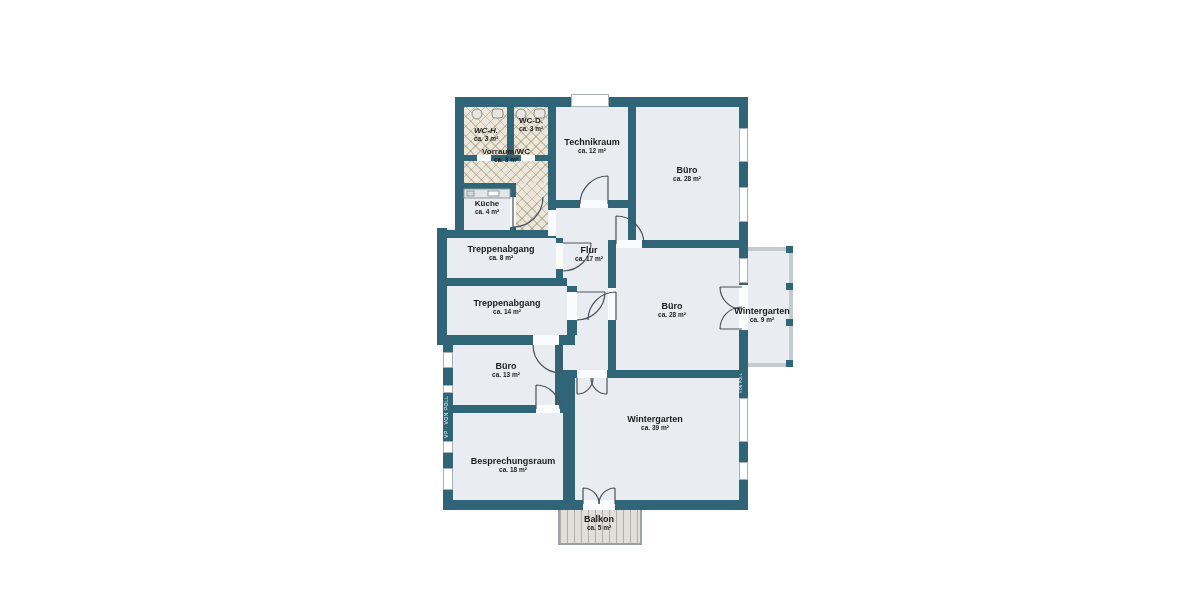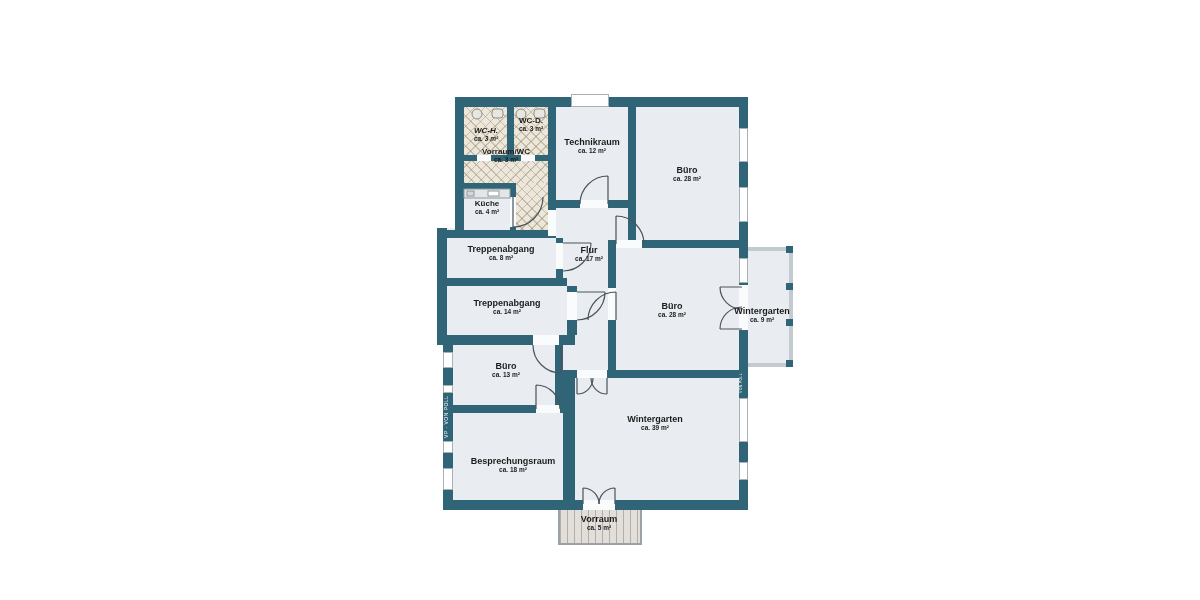--- a/index.html
+++ b/index.html
@@ -200,17 +200,17 @@
   </div>
   <div class="lbl" style="left:513px;top:428px;margin-top:28px;">
     <div class="rname">Besprechungsraum</div>
     <div class="rarea">ca. 18 m²</div>
   </div>
   <div class="lbl" style="left:655px;top:414px;">
     <div class="rname">Wintergarten</div>
     <div class="rarea">ca. 39 m²</div>
   </div>
   <div class="lbl" style="left:599px;top:514px;">
-    <div class="rname">Vorraum</div>
+    <div class="rname">Balkon</div>
     <div class="rarea">ca. 5 m²</div>
   </div>
 
 </div>
 
 </body></html>

